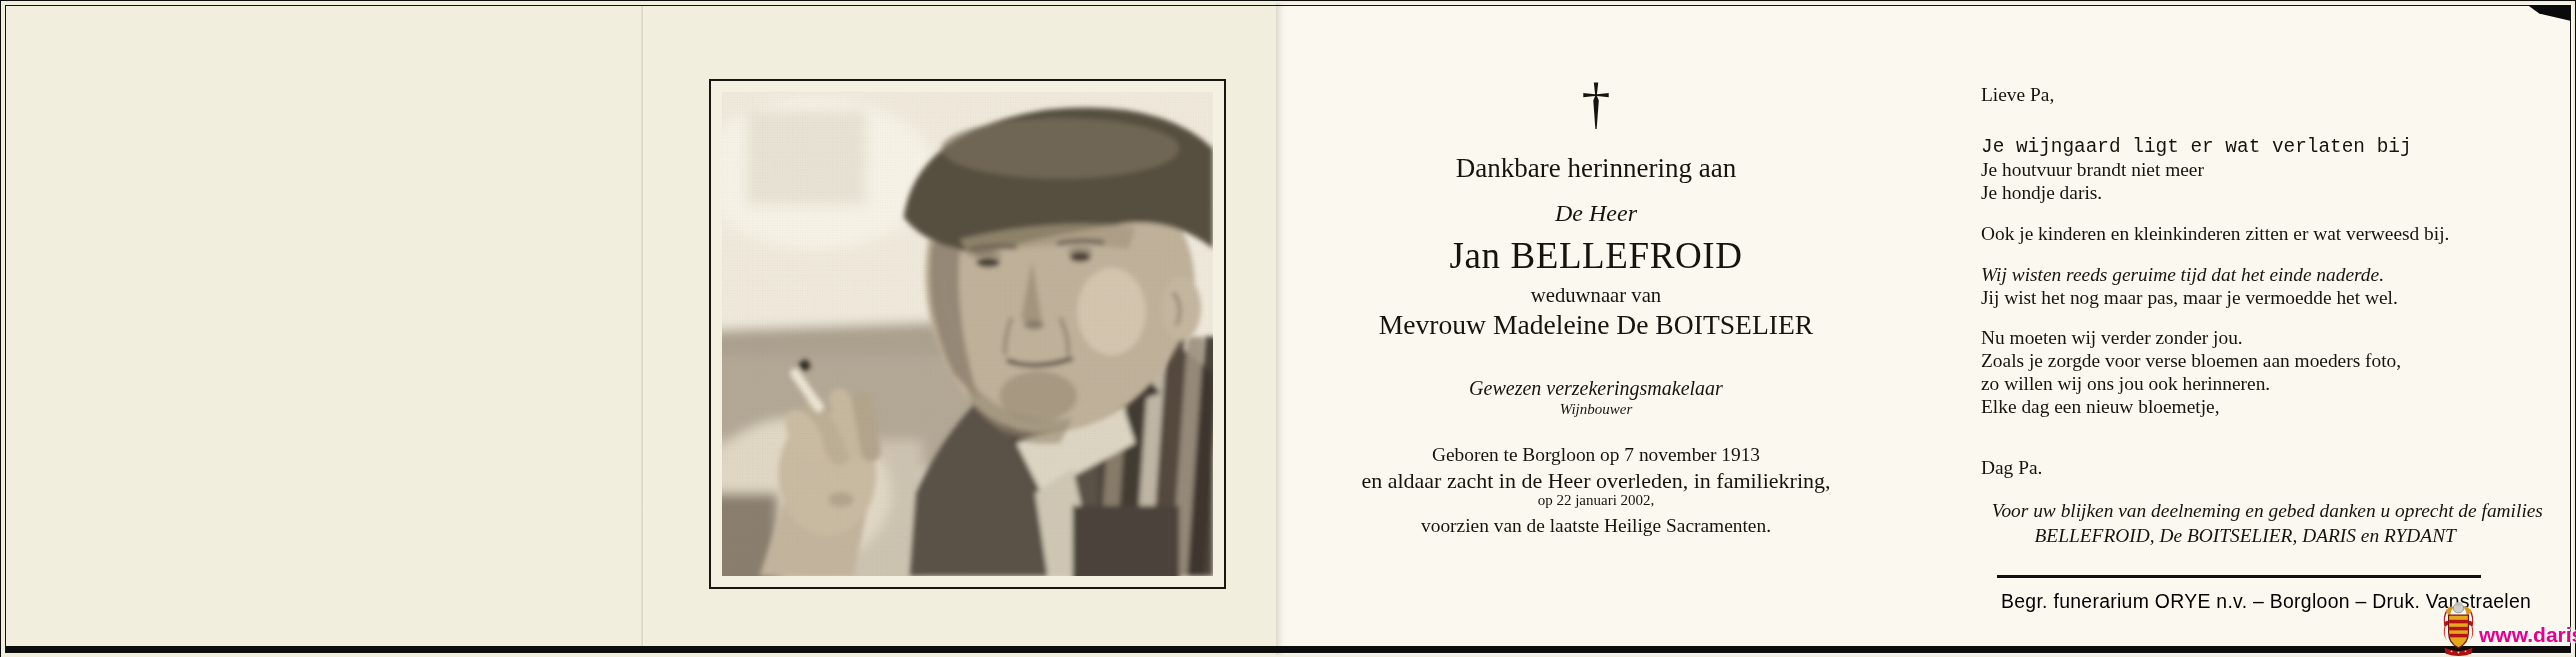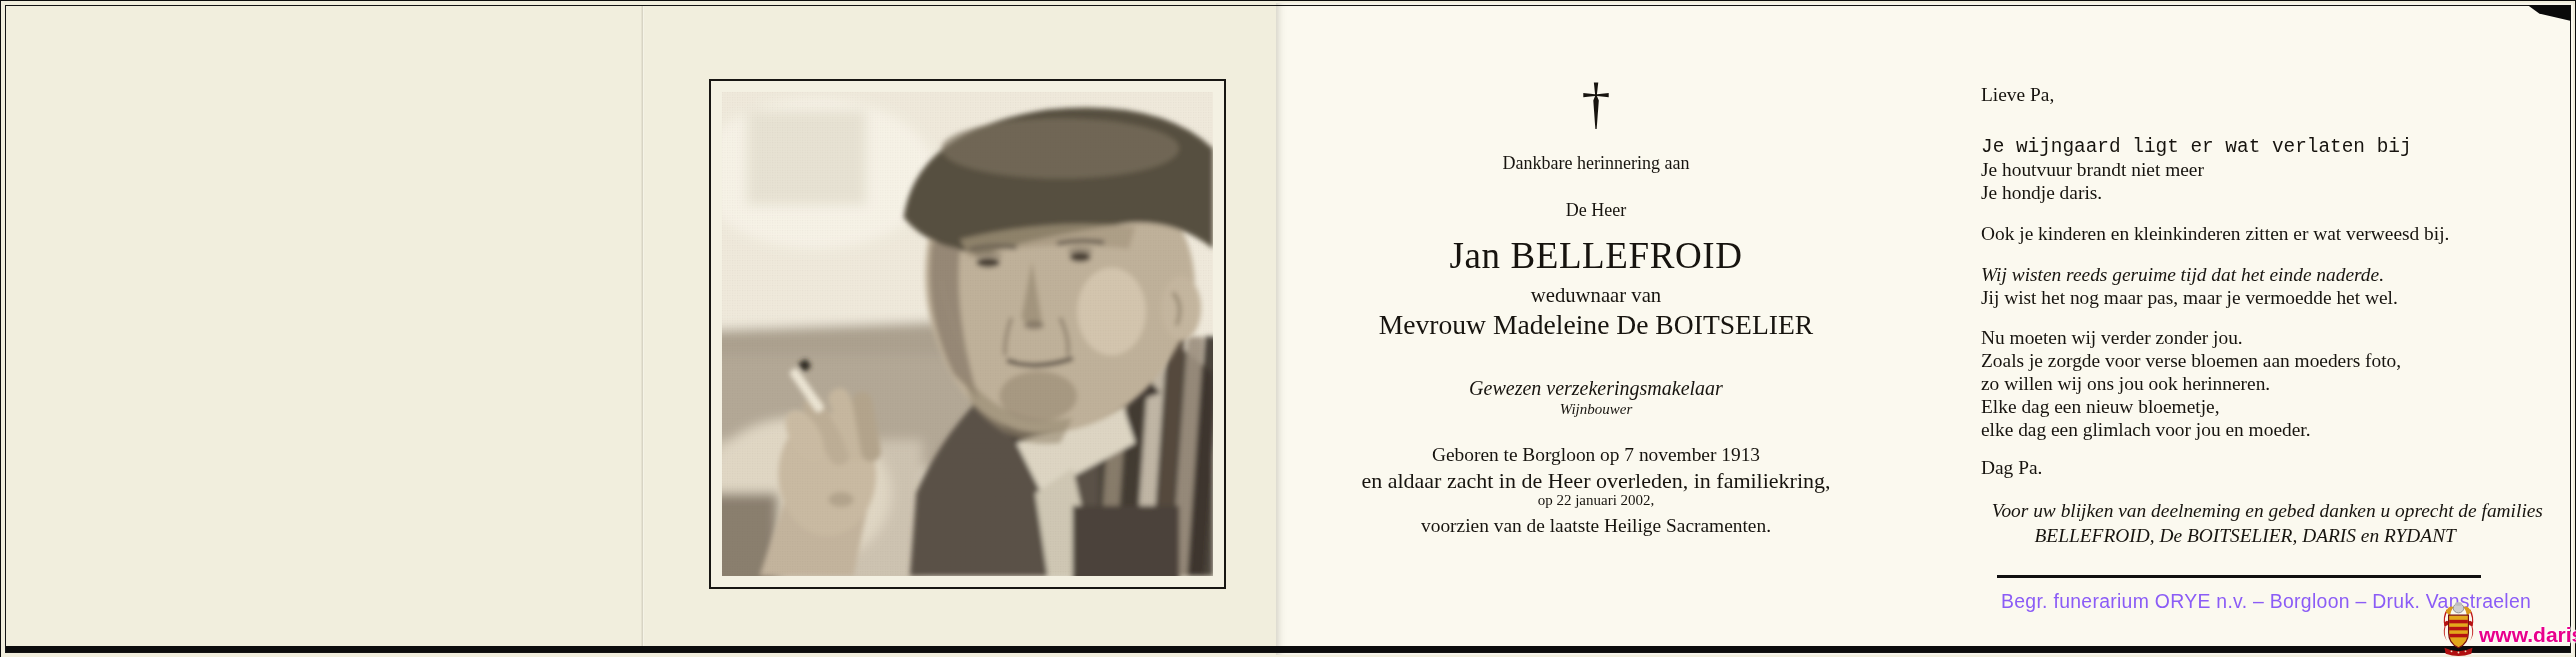--- a/index.html
+++ b/index.html
@@ -64,22 +64,22 @@
     background: #d9d2c2;
   }
   .photo svg { display: block; width: 491px; height: 484px; }
   
   .mem-col {
     position: absolute; left: 1291px; top: 0; width: 608px; height: 100%;
     color: #17140f; z-index: 10;
   }
   .mem-col > div { position: absolute; width: 100%; text-align: center; white-space: nowrap; }
   .cross        { top: 68px; font-size: 58px; font-weight: 400; }
-  .m-intro      { top: 152px; font-size: 18px; }
-  .m-title      { top: 199px; font-size: 18px; }
+  .m-intro      { top: 152px; font-size: 27px; }
+  .m-title      { top: 199px; font-size: 24px; font-style: italic; }
   .m-name       { top: 233px; font-size: 37px; letter-spacing: 0.6px; }
   .m-relation   { top: 283px; font-size: 20.7px; }
   .m-spouse     { top: 308px; font-size: 27.6px; }
   .m-prof1      { top: 376px; font-size: 20px; font-style: italic; }
   .m-prof2      { top: 400px; font-size: 15px; font-style: italic; }
   .m-d0         { top: 443px; font-size: 19.4px; }
   .m-d1         { top: 467px; font-size: 22px; }
   .m-d2         { top: 491px; font-size: 15px; }
   .m-d3         { top: 514px; font-size: 19.4px; }
   
@@ -103,21 +103,21 @@
     top: 524px; left: 15.7px !important; width: 507px;
     text-align: center; font-style: italic; font-size: 22.6px; white-space: nowrap;
   }
   .rule {
     top: 574px; left: 20.7px !important; width: 484px; height: 2.5px;
     background: #101010;
   }
   .printer {
     top: 589px; left: 25px !important;
     font-family: "Liberation Sans", sans-serif;
-    font-size: 19.4px; letter-spacing: 0.3px; color: #8b5cf6;
+    font-size: 19.4px; letter-spacing: 0.3px; color: #000000;
   }
   
   .watermark {
     position: absolute; left: 2440px; top: 594px; width: 133px; height: 63px;
     z-index: 50;
   }
   .wm-shield { position: absolute; left: 0; top: 2.5px; width: 35px; height: 60px; }
   .wm-text {
     position: absolute; left: 38px; top: 27.6px;
     font-family: "Liberation Sans", sans-serif;
@@ -264,21 +264,20 @@
       <div class="l-s1a">Je wijngaard ligt er wat verlaten bij</div>
       <div class="l-s1b">Je houtvuur brandt niet meer</div>
       <div class="l-s1c">Je hondje daris.</div>
       <div class="l-s2a">Ook je kinderen en kleinkinderen zitten er wat verweesd bij.</div>
       <div class="l-s3a">Wij wisten reeds geruime tijd dat het einde naderde.</div>
       <div class="l-s3b">Jij wist het nog maar pas, maar je vermoedde het wel.</div>
       <div class="l-s4a">Nu moeten wij verder zonder jou.</div>
       <div class="l-s4b">Zoals je zorgde voor verse bloemen aan moeders foto,</div>
       <div class="l-s4c">zo willen wij ons jou ook herinneren.</div>
       <div class="l-s4d">Elke dag een nieuw bloemetje,</div>
-      <div class="l-s4e">elke dag een glimlach voor jou en moeder.</div>
       <div class="l-close">Dag Pa.</div>
       <div class="ack1">Voor uw blijken van deelneming en gebed danken u oprecht de families</div>
       <div class="ack2">BELLEFROID, De BOITSELIER, DARIS en RYDANT</div>
       <div class="rule"></div>
       <div class="printer">Begr. funerarium ORYE n.v.  –  Borgloon  –   Druk. Vanstraelen</div>
     </div>
 
     <div class="bottom-band"></div>
     <div class="inner-frame"></div>
     <div class="corner-artifact"></div>

